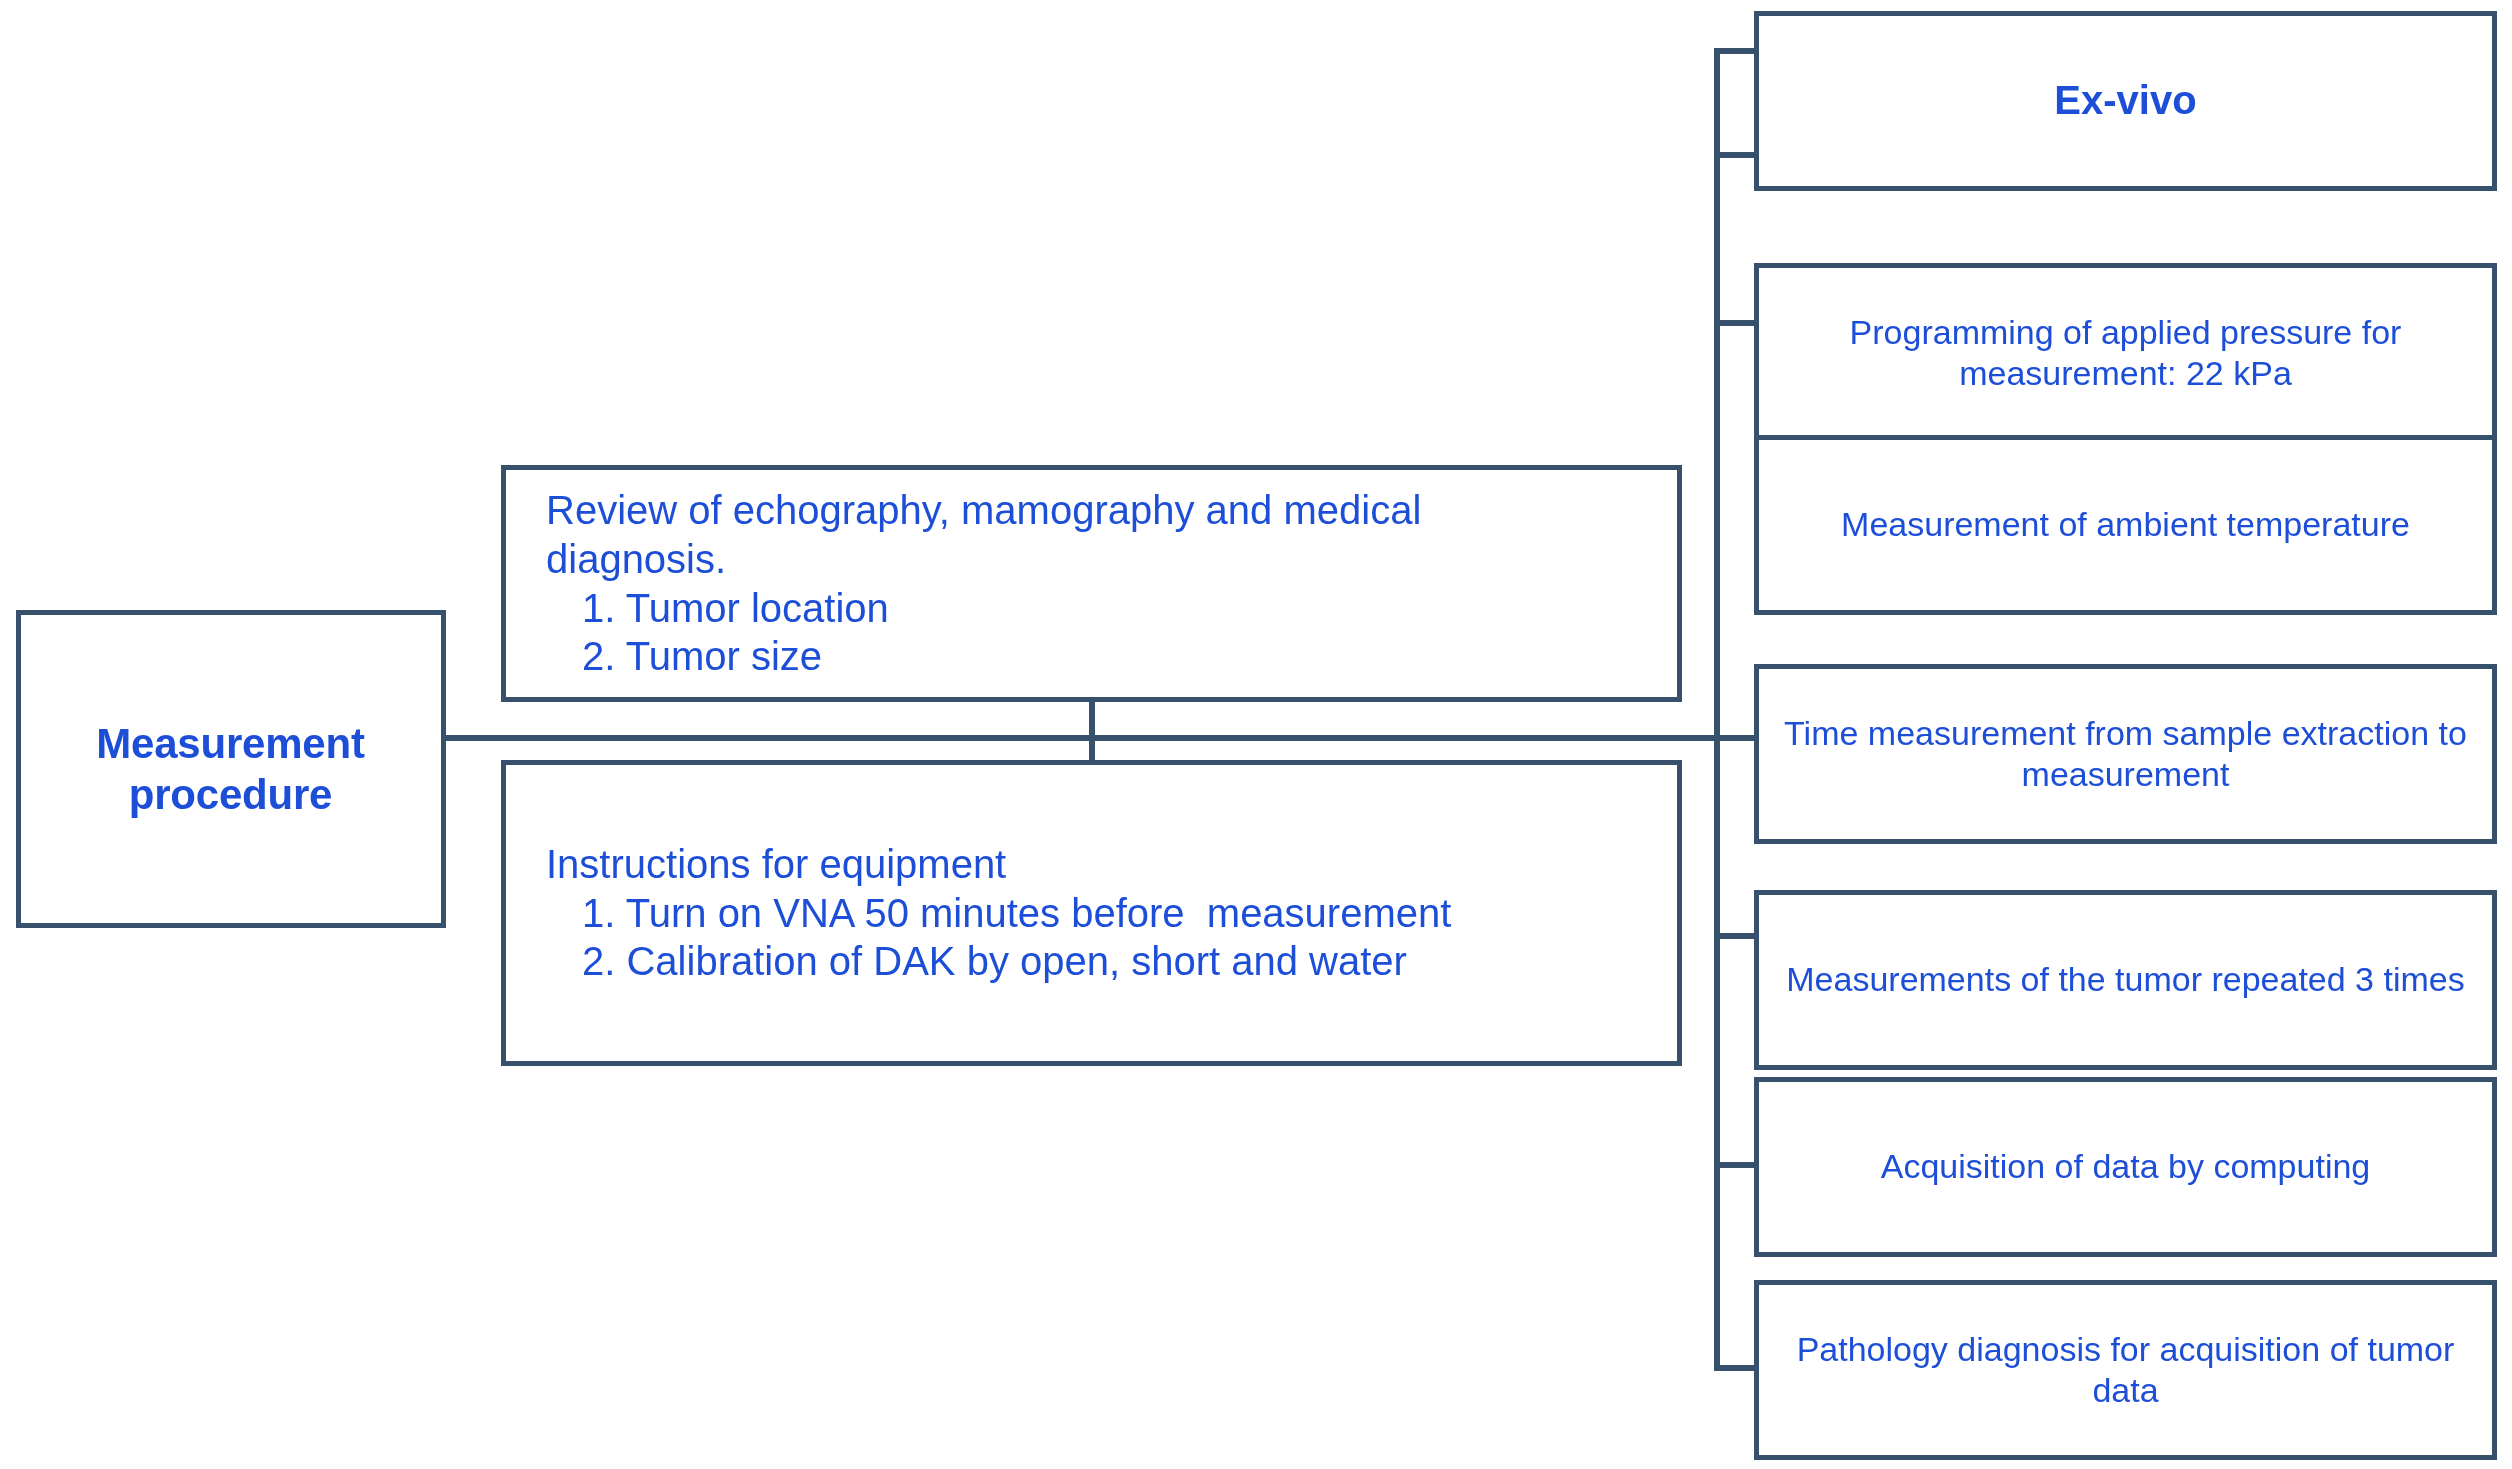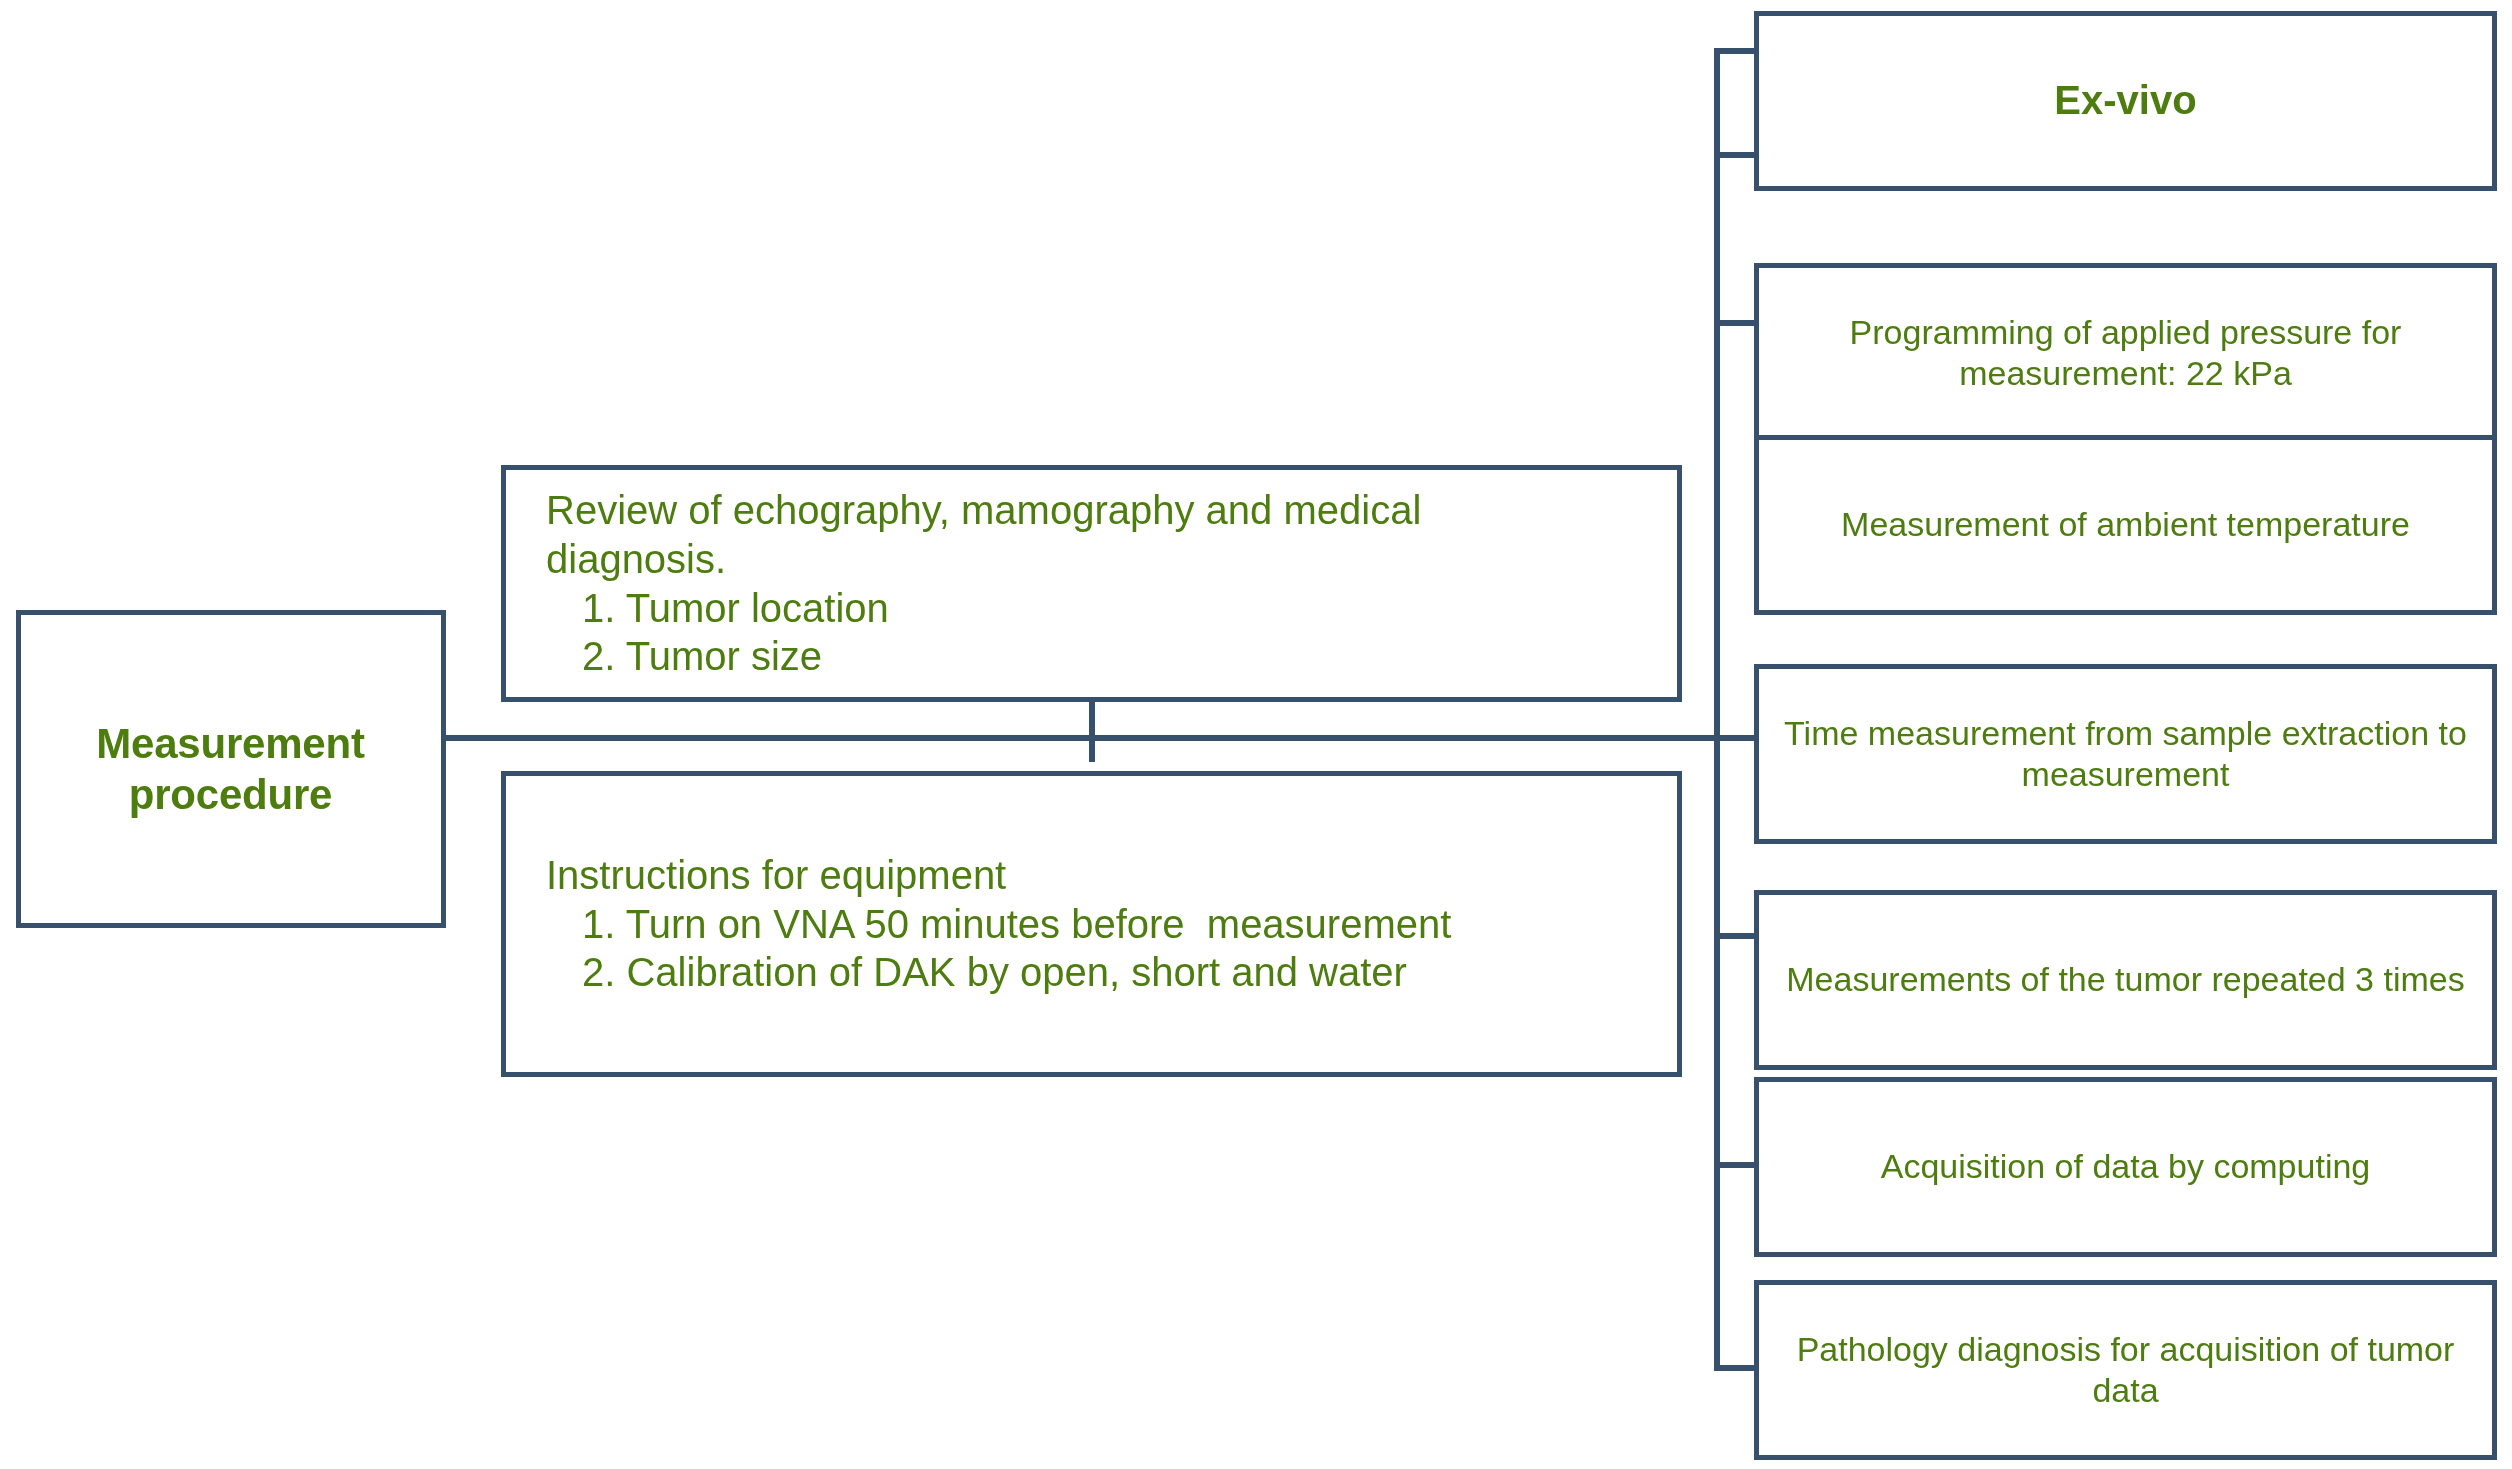--- a/index.html
+++ b/index.html
@@ -18,21 +18,21 @@
 
   
   .node {
     position: absolute;
     box-sizing: border-box;
     background: #ffffff;
     border: 5.4px solid #37506B;
     display: flex;
     align-items: center;
     justify-content: center;
-    color: #4d7c0f;
+    color: #1d4ed8;
     line-height: 1.22;
   }
 
   
   #root-node {
     left: 15.5px;
     top: 610px;
     width: 430px;
     height: 318px;
     font-size: 42px;
@@ -44,21 +44,21 @@
   
   .mid-node {
     left: 501px;
     width: 1181px;
     font-size: 40px;
     text-align: left;
     justify-content: flex-start;
     padding: 0 31px 0 40px;
   }
   #mid-node-0 { top: 465px;  height: 237px; }
-  #mid-node-1 { top: 760px;  height: 306px; margin-top: 11px; }
+  #mid-node-1 { top: 760px;  height: 306px; }
 
   .mid-text { display: block; width: 100%; }
   .mid-line { display: block; white-space: pre; }
   .mid-line.indent { padding-left: 36px; }
 
   
   .right-node {
     left: 1754px;
     width: 743px;
     height: 180px;

